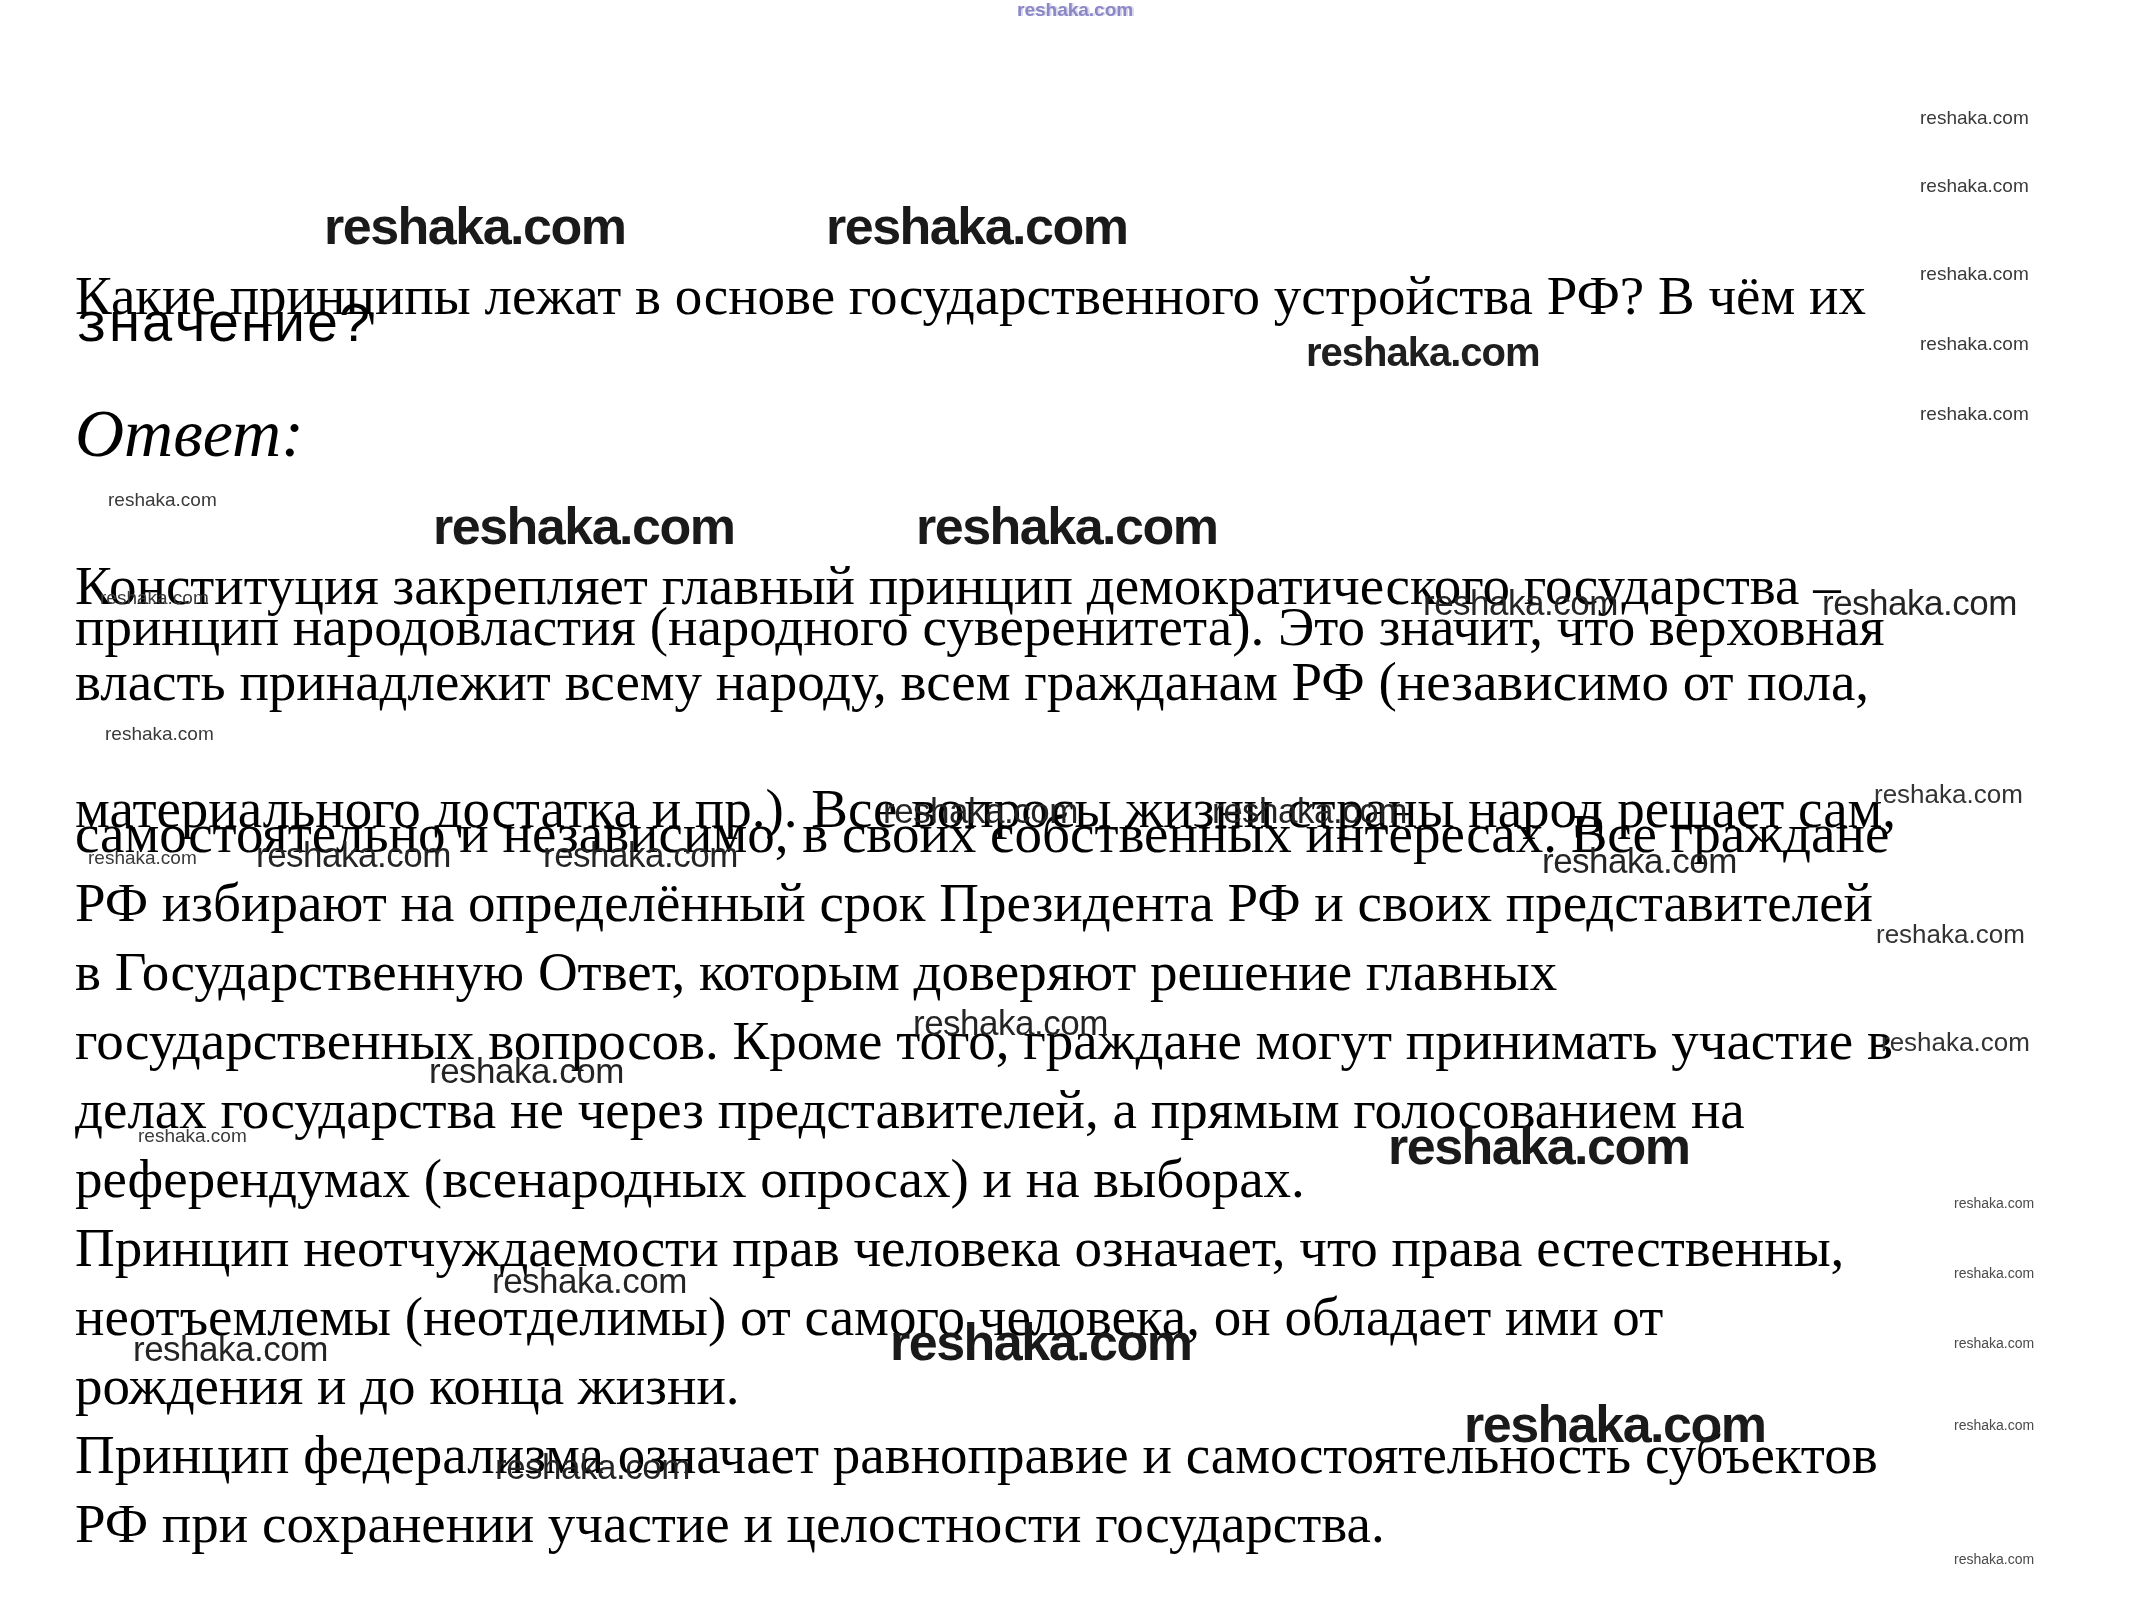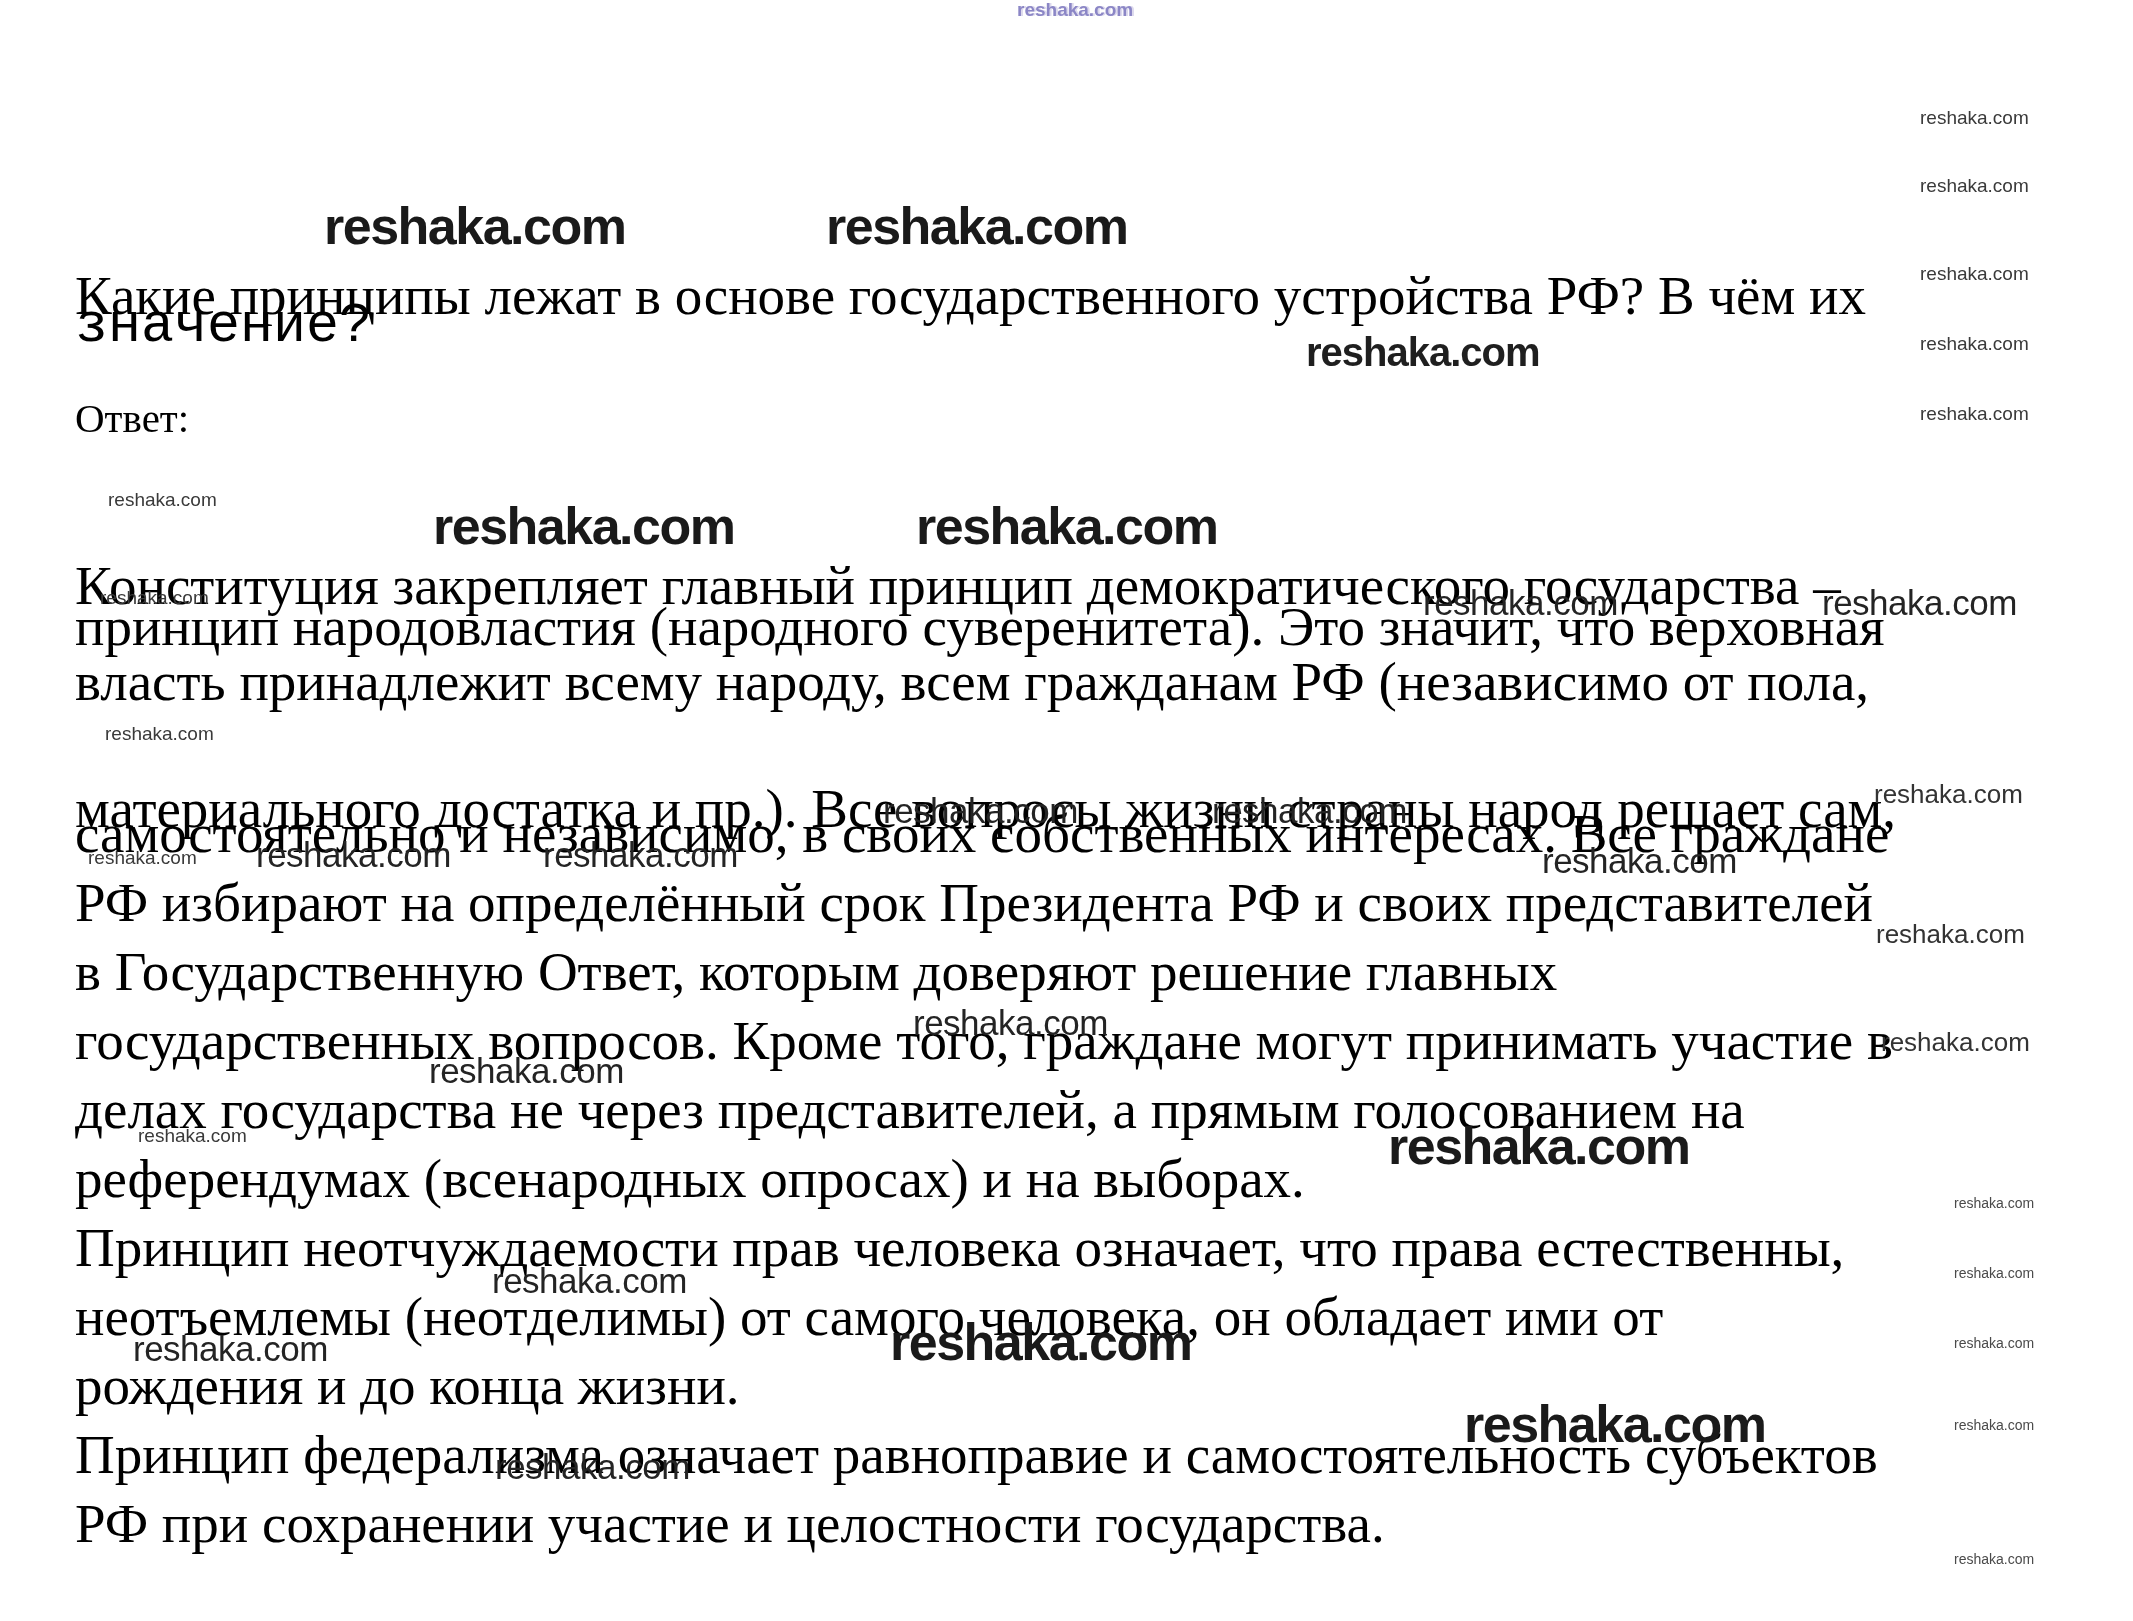--- a/index.html
+++ b/index.html
@@ -16,21 +16,21 @@
     font-size:62px;font-weight:700;letter-spacing:.5px;
     white-space:nowrap;
   }
   .text-line{
     position:absolute;left:75px;
     font-size:55px;line-height:1.25;
     white-space:nowrap;
   }
   .answer-label{
     position:absolute;left:75px;top:394px;
-    font-size:41px;
+    font-size:68px;font-style:italic;
     white-space:nowrap;
   }
   
   .wm{
     position:absolute;
     font-family:"Liberation Sans", sans-serif;
     white-space:nowrap;line-height:1.1;
     pointer-events:none;
   }
   .wm-xl {font-size:52px;font-weight:600;color:#1a1a1a;letter-spacing:-1.5px;}

